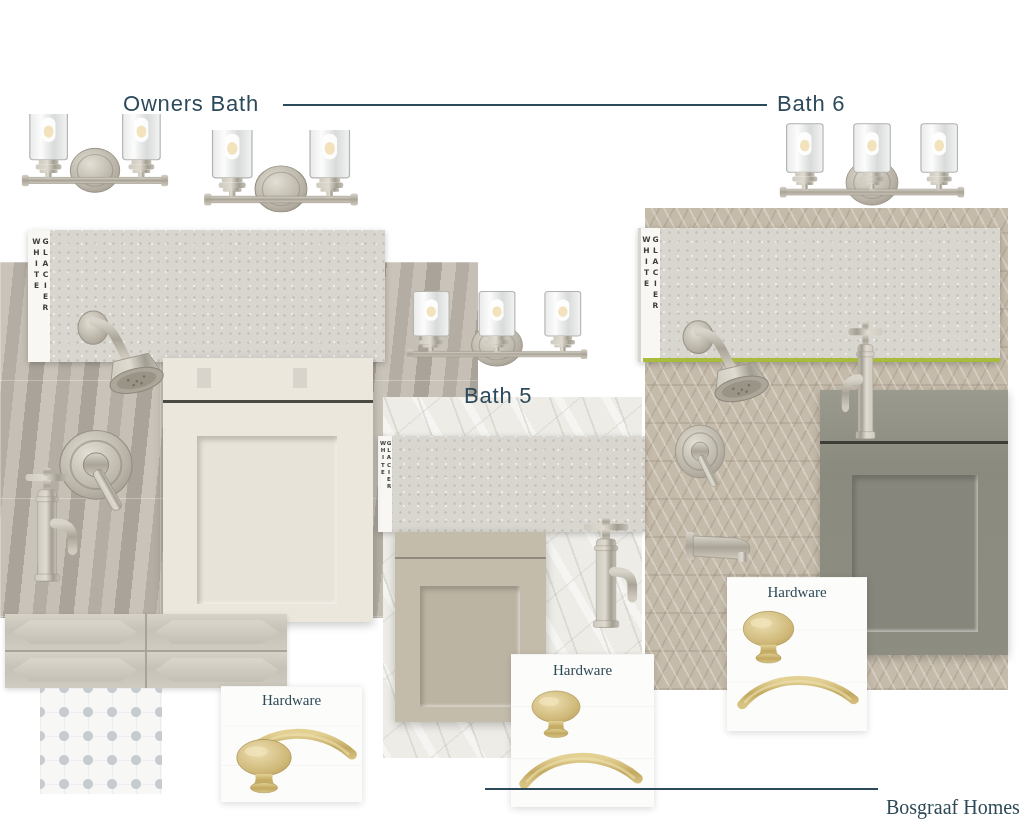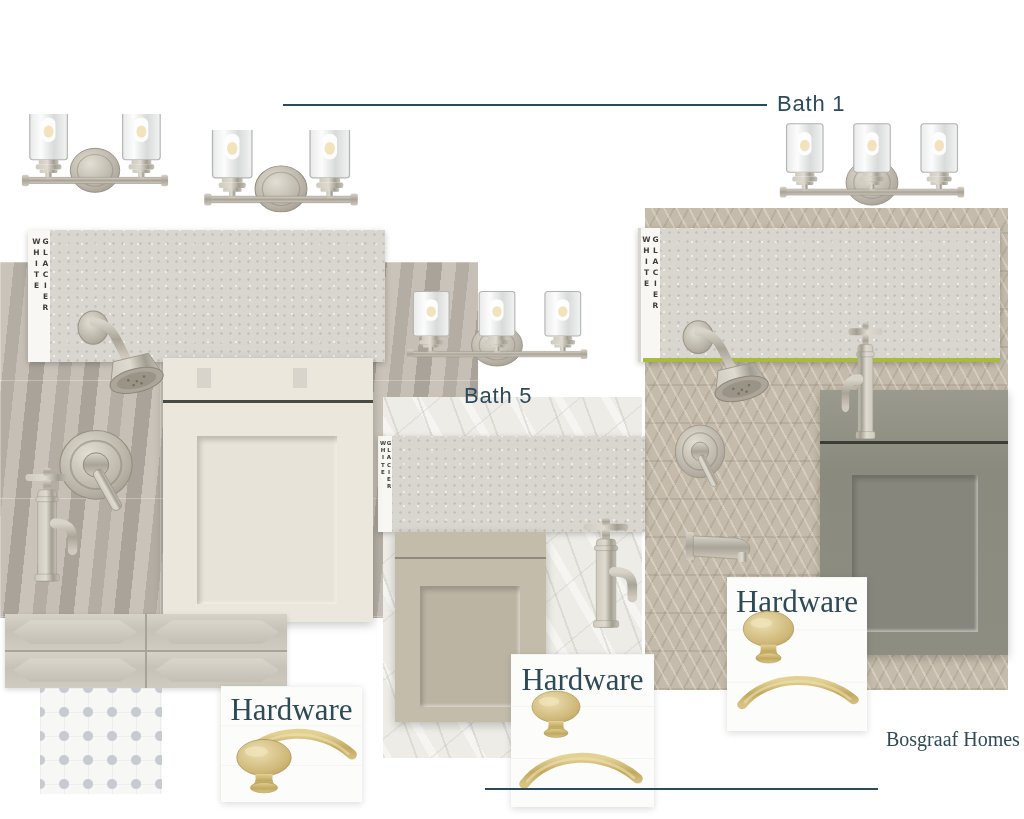--- a/index.html
+++ b/index.html
@@ -2,21 +2,21 @@
 <html><head>
 <meta charset="utf-8">
 <style>
   html,body{margin:0;padding:0;background:#ffffff;}
   .board{position:relative;width:1024px;height:819px;background:#ffffff;overflow:hidden;
          font-family:"Liberation Sans",sans-serif;}
   .abs{position:absolute;}
 
   
   .sec-title{font-size:22px;font-weight:500;letter-spacing:.8px;color:#2d4a5c;white-space:nowrap;}
-  .hw-title{font-family:"Liberation Serif",serif;font-size:31px;color:#2e4a57;text-align:center;white-space:nowrap;}
+  .hw-title{font-family:"Liberation Serif",serif;font-size:15px;color:#2e4a57;text-align:center;white-space:nowrap;}
   .brand{font-family:"Liberation Serif",serif;font-size:20px;color:#2e4a57;white-space:nowrap;}
   .rule{background:#2d4a5c;height:2px;}
 
   
   .quartz{background-color:#d8d6cf;
     background-image:radial-gradient(rgba(118,116,108,.20) 1px,transparent 1.5px),
                      radial-gradient(rgba(255,255,255,.55) 1px,transparent 1.5px);
     background-size:9px 9px,14px 14px;background-position:0 0,5px 7px;
     box-shadow:0 2px 6px rgba(0,0,0,.22);}
   .glacier-strip{position:absolute;left:0;top:0;bottom:0;background:#f8f7f3;
@@ -309,20 +309,21 @@
     </svg>
   <svg class="fix abs" style="left:684px;top:526px;" width="74" height="42" viewBox="0 0 80 42" preserveAspectRatio="none">
       <use href="#spout"></use>
     </svg>
   <div class="abs flip" style="left:838px;top:320px;width:52px;height:128px;">
     <svg class="fix" width="52" height="128" viewBox="0 0 70 125" preserveAspectRatio="none">
         <use href="#faucet"></use>
       </svg>
   </div>
 
+  <div class="abs sec-title" style="left:123px;top:91px;">Owners Bath</div>
   <div class="abs rule" style="left:283px;top:104px;width:484px;"></div>
-  <div class="abs sec-title" style="left:777px;top:91px;">Bath 1</div>
+  <div class="abs sec-title" style="left:777px;top:91px;">Bath 6</div>
   <div class="abs sec-title" style="left:464px;top:383px;">Bath 5</div>
 
   <div class="abs rule" style="left:485px;top:788px;width:393px;"></div>
-  <div class="abs brand" style="left:886px;top:728px;">Bosgraaf Homes</div>
+  <div class="abs brand" style="left:886px;top:796px;">Bosgraaf Homes</div>
 
 </div>
 
 </body></html>

